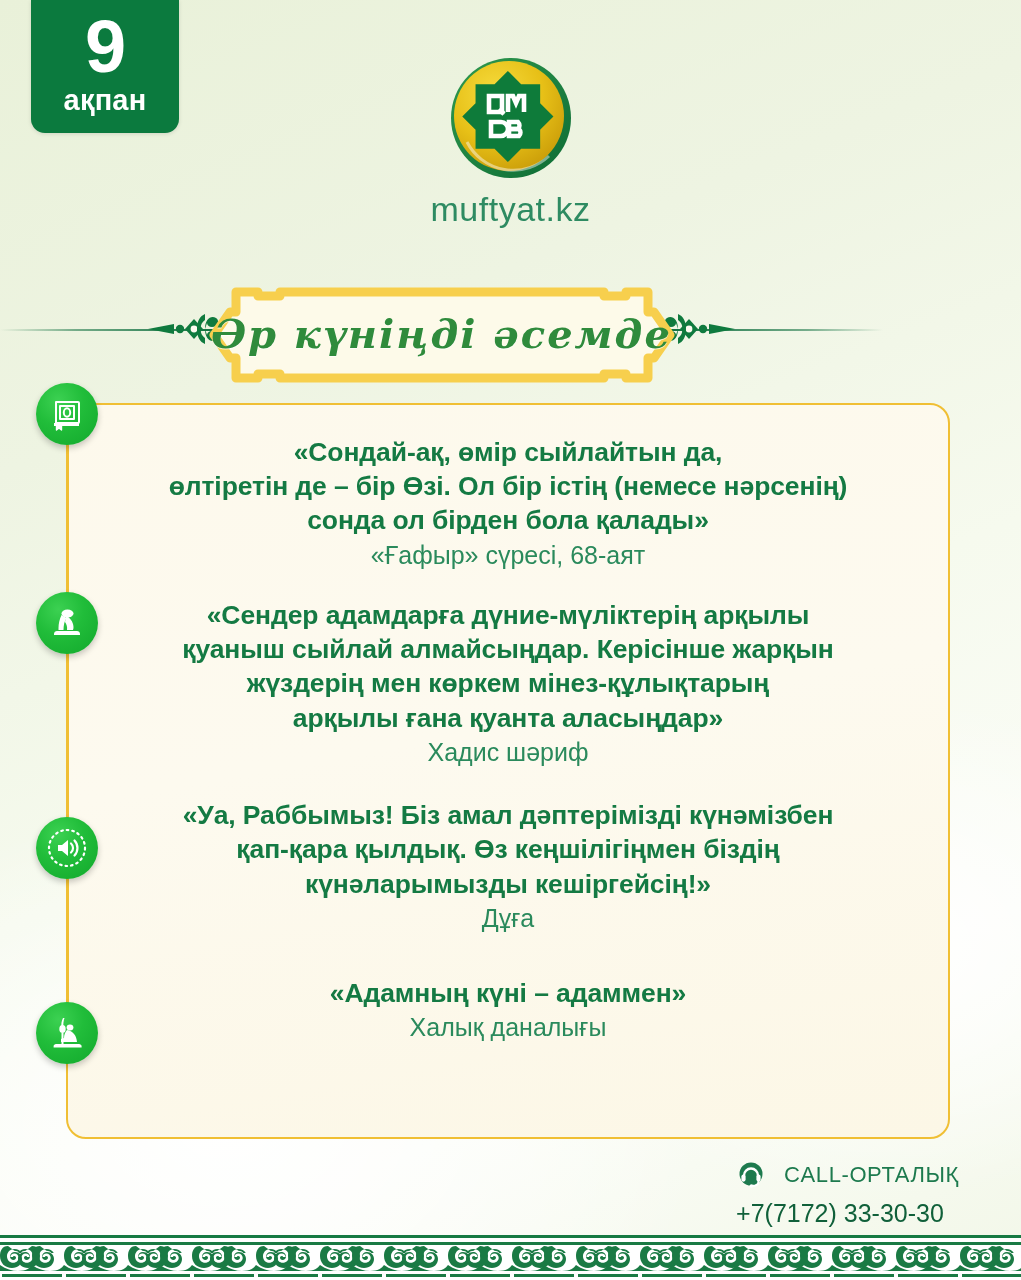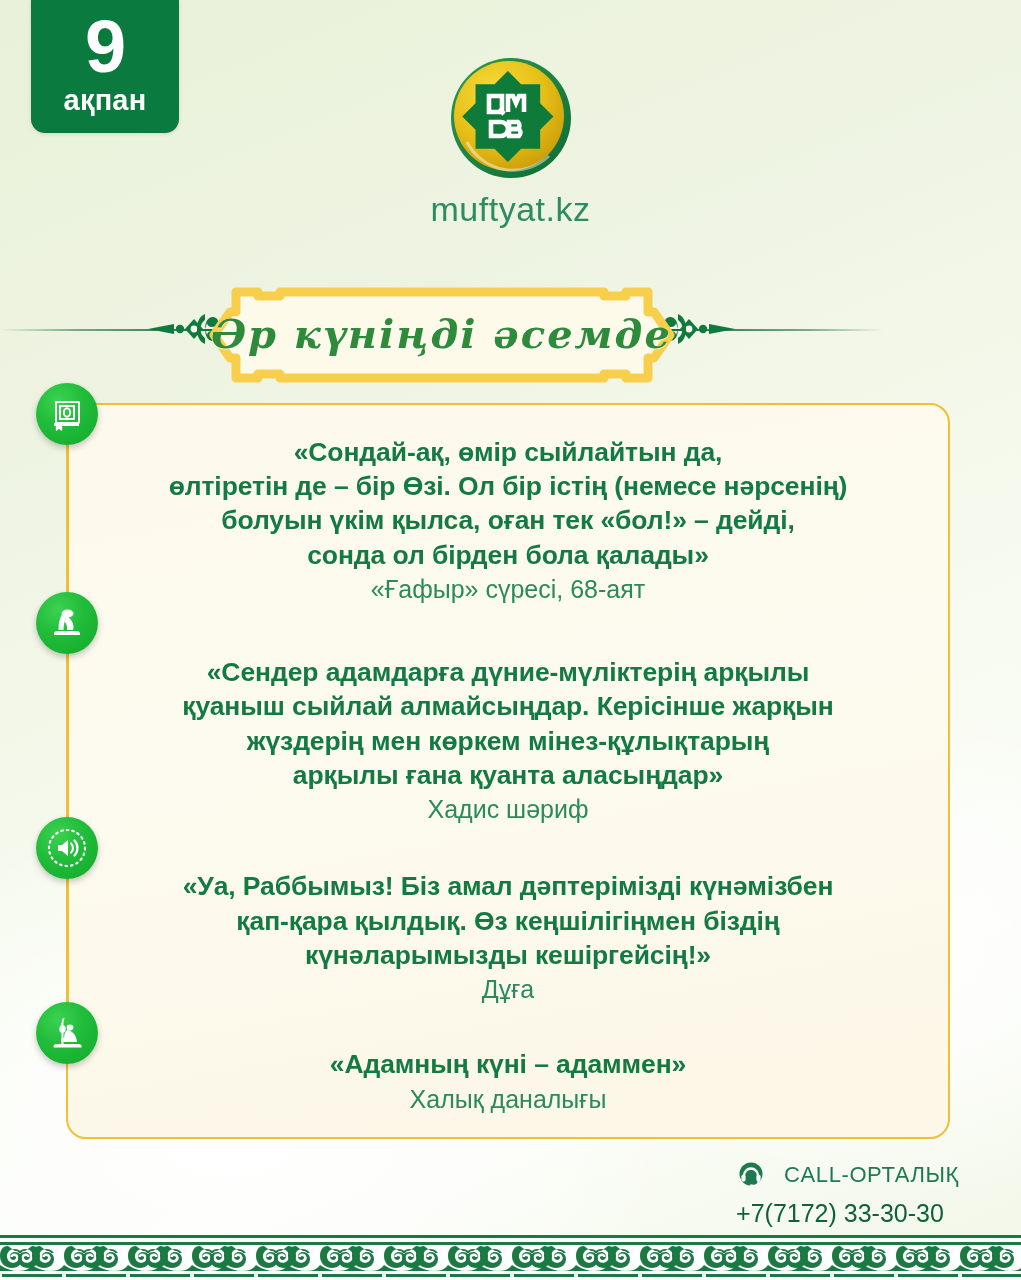--- a/index.html
+++ b/index.html
@@ -82,22 +82,22 @@
   }
   .block{text-align:center;}
   .quote{
     color:#147a43;font-weight:700;font-size:26.5px;line-height:1.29;
     letter-spacing:-.1px;
   }
   .source{
     color:#2a8a5c;font-weight:400;font-size:25px;line-height:1.3;margin-top:1px;
   }
   #block-1{margin-top:4px;}
-  #block-2{margin-top:50px;}
-  #block-3{margin-top:44px;}
+  #block-2{margin-top:27px;}
+  #block-3{margin-top:30px;}
   #block-4{margin-top:42px;}
 
   
   #rail{position:absolute;left:0;top:0;width:120px;height:1280px;}
   #rail-line{
     position:absolute;left:67px;top:430px;width:2px;height:630px;
     background:#f0bf34;
   }
   .rail-icon{
     position:absolute;left:36px;width:62px;height:62px;border-radius:50%;
@@ -206,21 +206,20 @@
       <div id="banner-text">Әр күніңді әсемде</div>
     </div>
   </div>
 
   <div id="card">
 
     <div class="block" id="block-1">
       <div class="quote">
         <div>«Сондай-ақ, өмір сыйлайтын да,</div>
         <div>өлтіретін де – бір Өзі. Ол бір істің (немесе нәрсенің)</div>
-        <div>болуын үкім қылса, оған тек «бол!» – дейді,</div>
         <div>сонда ол бірден бола қалады»</div>
       </div>
       <div class="source">«Ғафыр» сүресі, 68-аят</div>
     </div>
 
     <div class="block" id="block-2">
       <div class="quote">
         <div>«Сендер адамдарға дүние-мүліктерің арқылы</div>
         <div>қуаныш сыйлай алмайсыңдар. Керісінше жарқын</div>
         <div>жүздерің мен көркем мінез-құлықтарың</div>

